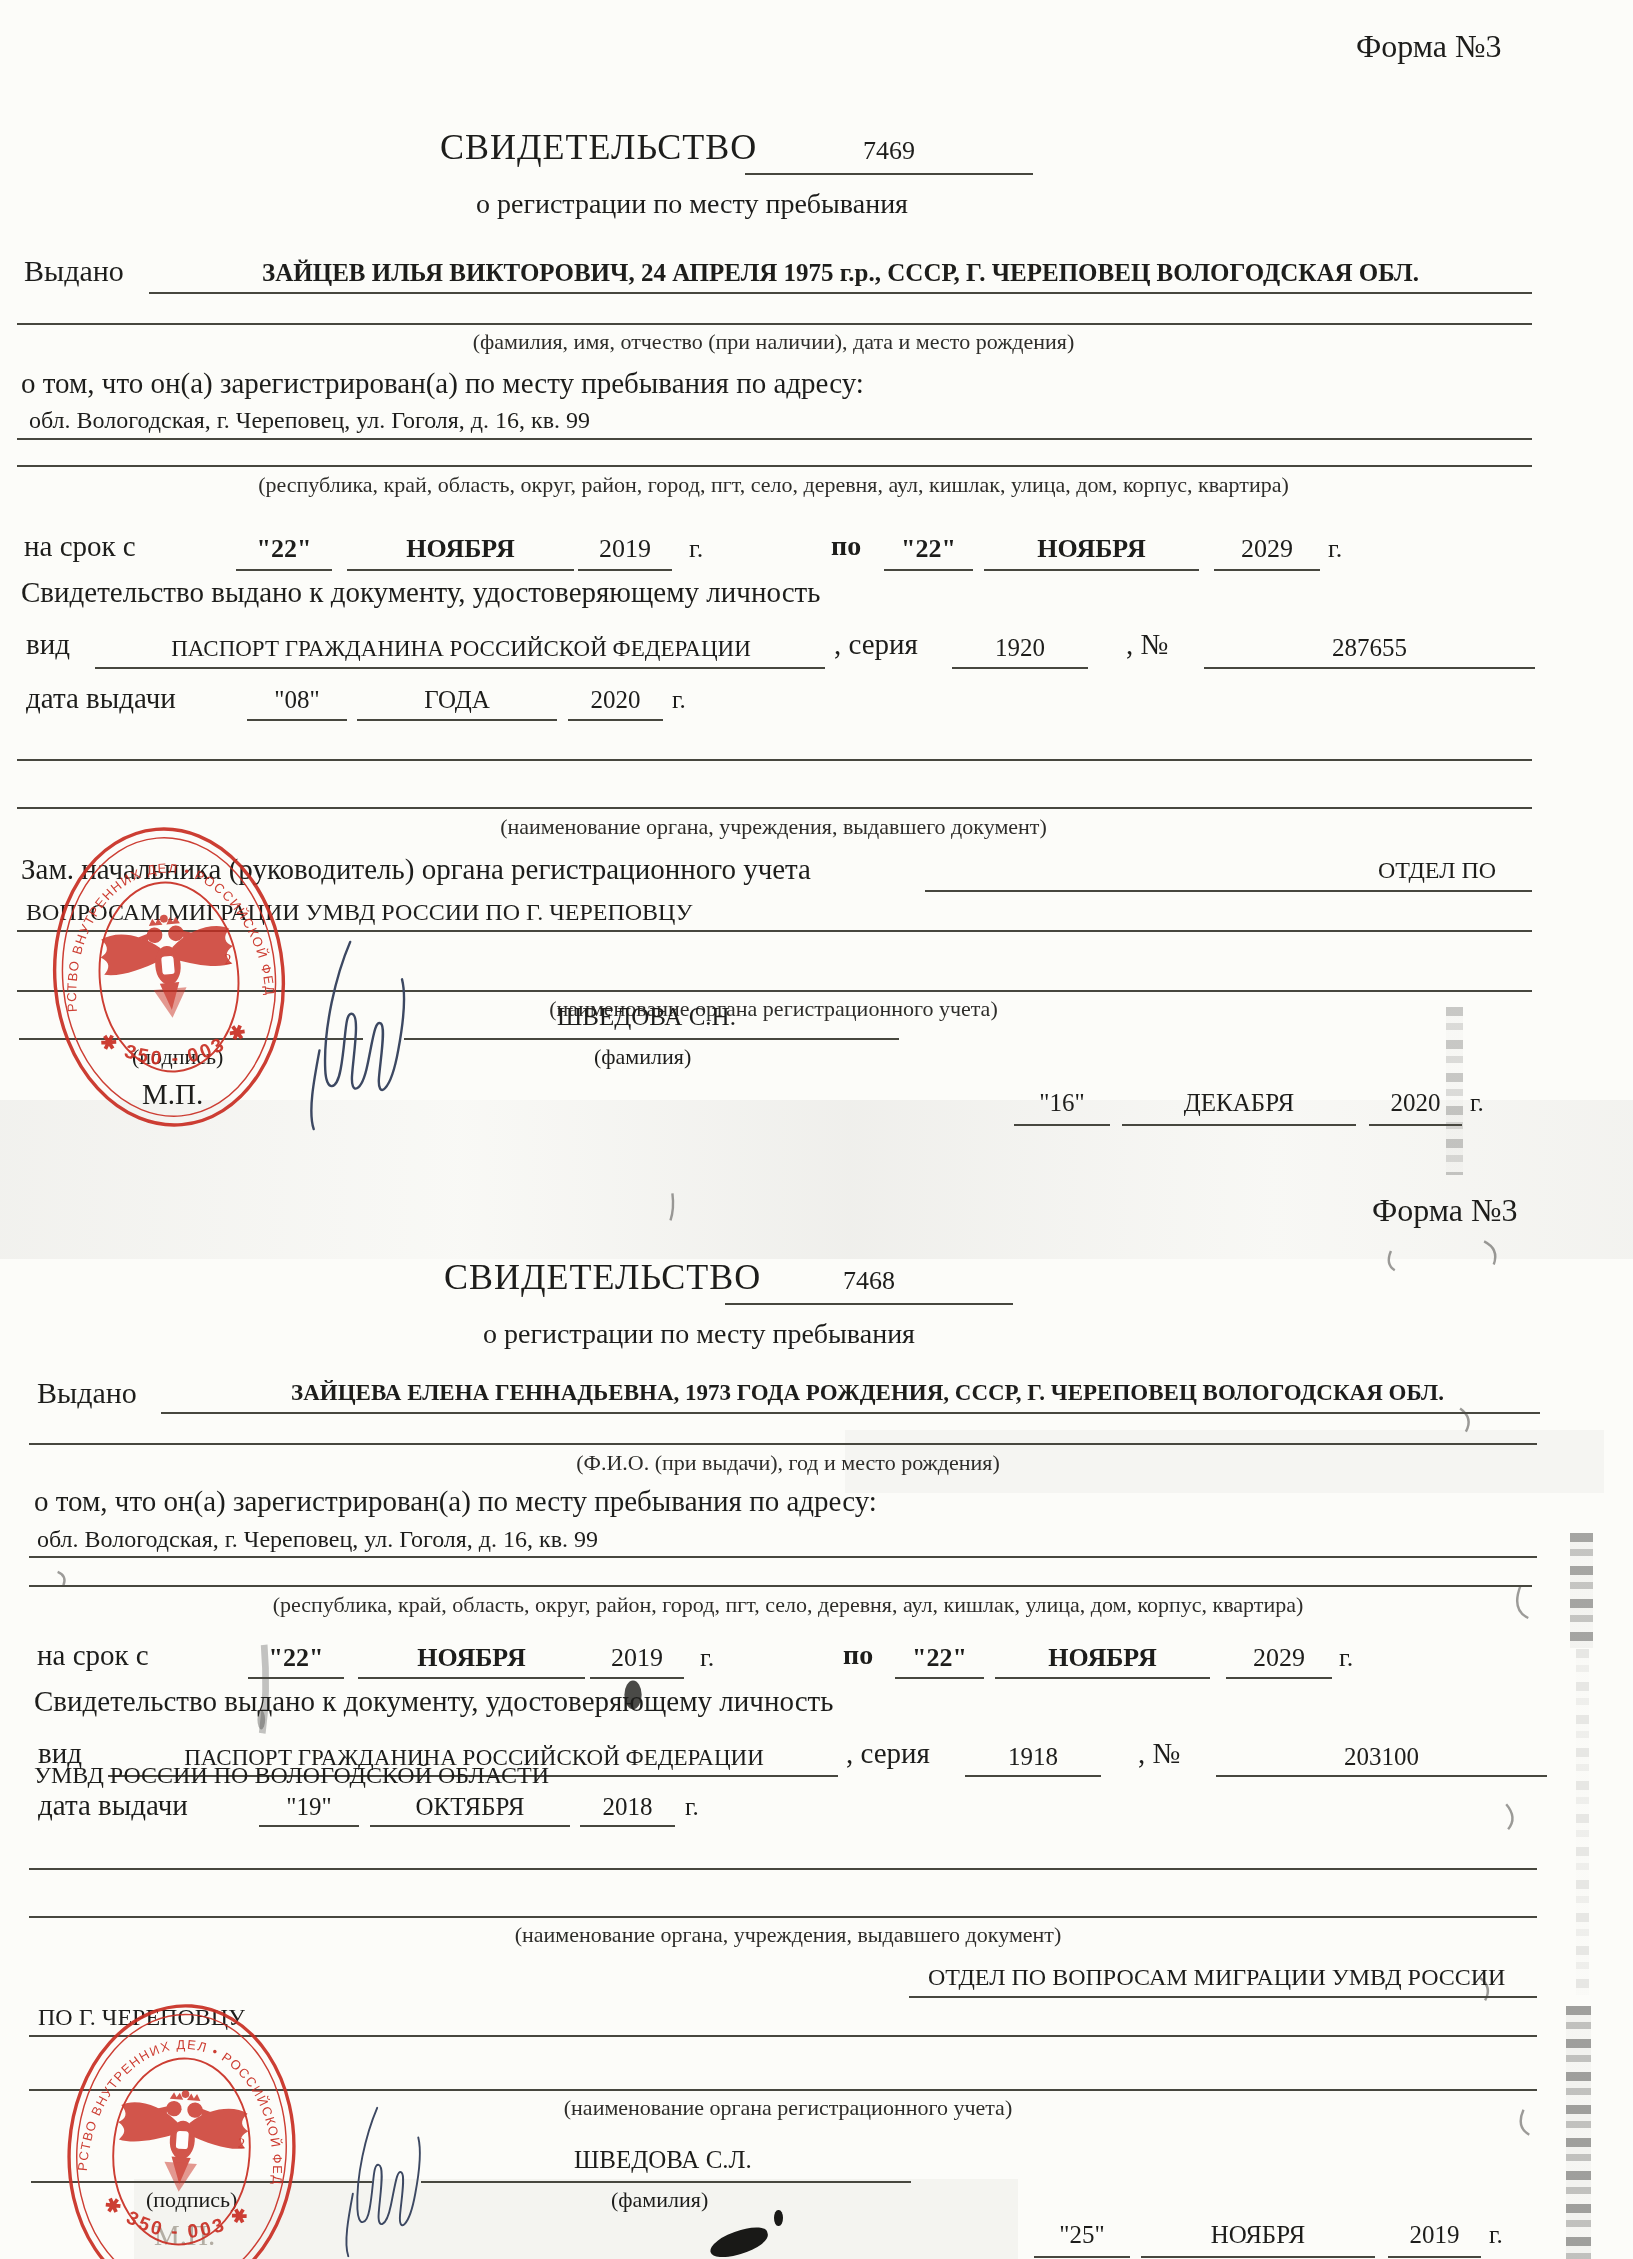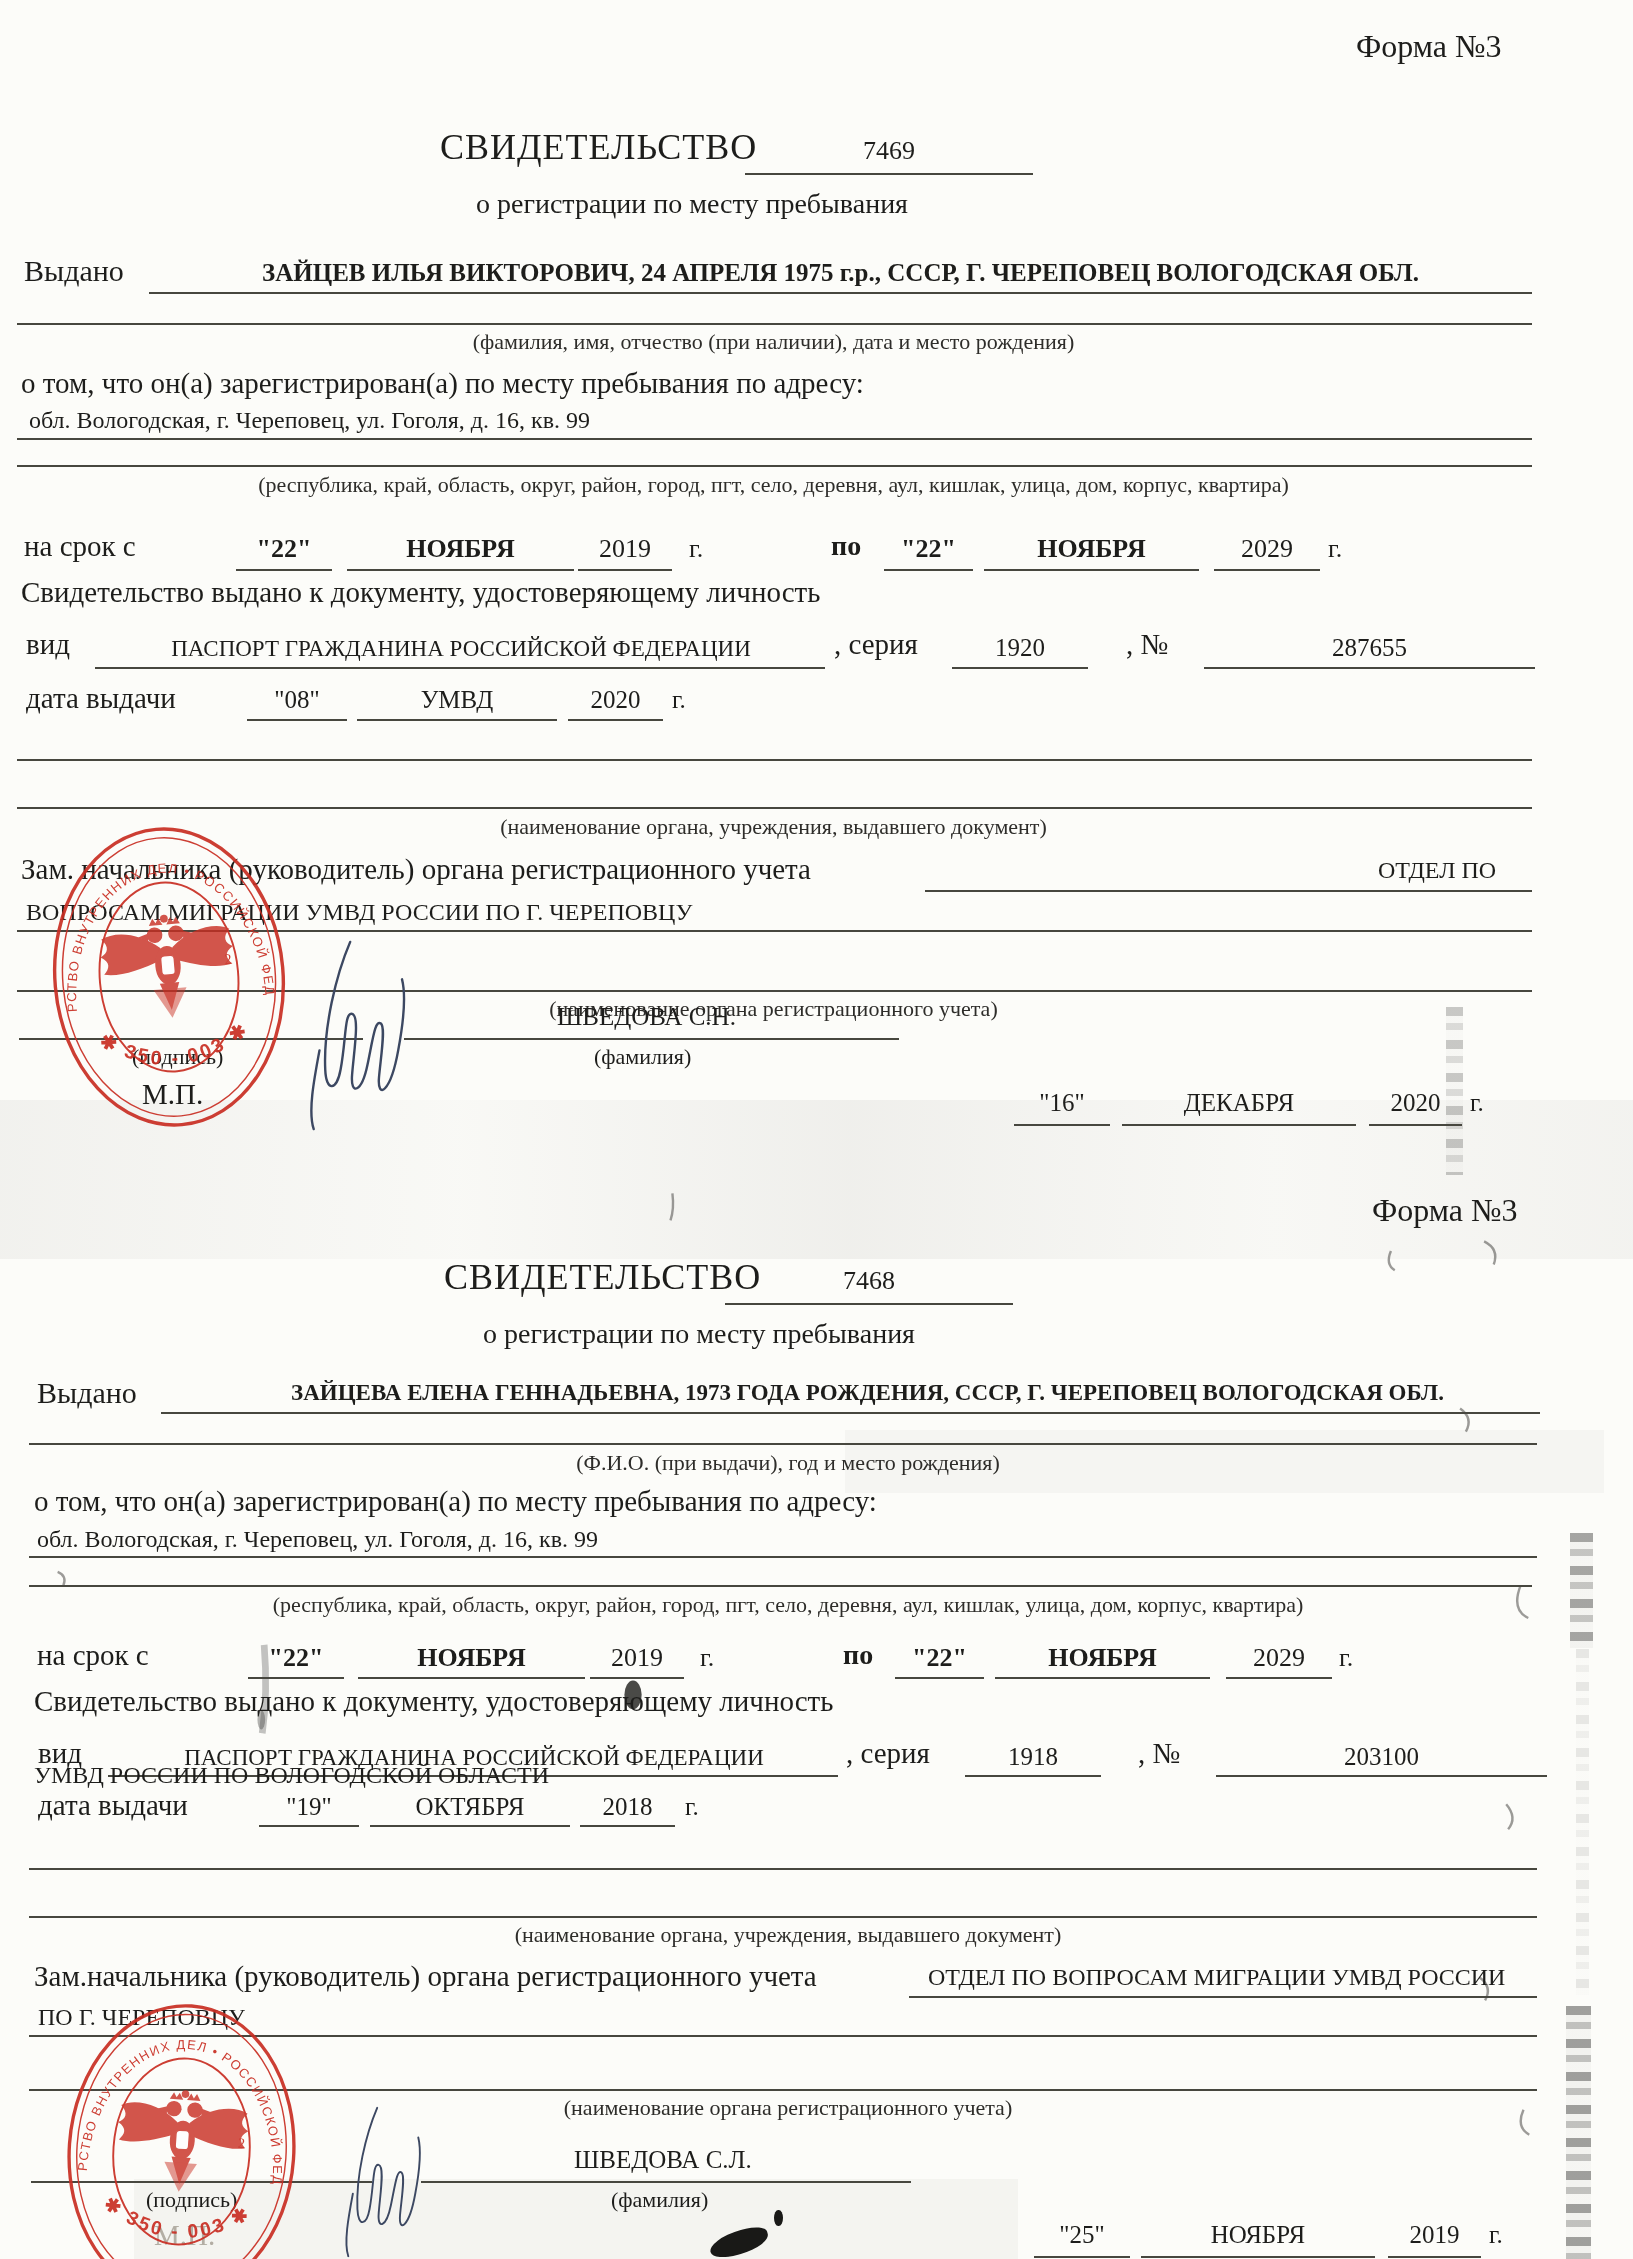--- a/index.html
+++ b/index.html
@@ -92,21 +92,21 @@
   <div class="t" style="left:834px;top:628px;font-size:29px">, серия</div>
   <div class="t c" style="left:952px;top:634px;width:136px;font-size:25px">1920</div>
   <div class="ln" style="left:952px;top:667px;width:136px"></div>
   <div class="t" style="left:1126px;top:628px;font-size:29px">, №</div>
   <div class="t c" style="left:1204px;top:634px;width:331px;font-size:25px">287655</div>
   <div class="ln" style="left:1204px;top:667px;width:331px"></div>
 
   <div class="t" style="left:26px;top:682px;font-size:29px">дата выдачи</div>
   <div class="t c" style="left:247px;top:686px;width:100px;font-size:25px">"08"</div>
   <div class="ln" style="left:247px;top:719px;width:100px"></div>
-  <div class="t c" style="left:357px;top:686px;width:200px;font-size:25px">УМВД</div>
+  <div class="t c" style="left:357px;top:686px;width:200px;font-size:25px">ГОДА</div>
   <div class="ln" style="left:357px;top:719px;width:200px"></div>
   <div class="t c" style="left:568px;top:686px;width:95px;font-size:25px">2020</div>
   <div class="ln" style="left:568px;top:719px;width:95px"></div>
   <div class="t" style="left:672px;top:686px;font-size:25px">г.</div>
 
   <div class="ln" style="left:17.3px;top:759px;width:1515px"></div>
   <div class="ln" style="left:17.3px;top:807px;width:1515px"></div>
   <div class="t c cap" style="left:0;top:815px;width:1547px;font-size:22px">(наименование органа, учреждения, выдавшего документ)</div>
 
   <div class="t" style="left:21px;top:853px;font-size:29px">Зам. начальника (руководитель) органа регистрационного учета</div>
@@ -225,21 +225,20 @@
   <div class="ln" style="left:370px;top:1825px;width:200px"></div>
   <div class="t c" style="left:580px;top:1793px;width:95px;font-size:25px">2018</div>
   <div class="ln" style="left:580px;top:1825px;width:95px"></div>
   <div class="t" style="left:685px;top:1793px;font-size:25px">г.</div>
 
   <div class="t" style="left:34px;top:1762px;font-size:24px">УМВД РОССИИ ПО ВОЛОГОДСКОЙ ОБЛАСТИ</div>
   <div class="ln" style="left:29px;top:1868px;width:1508px"></div>
   <div class="ln" style="left:29px;top:1916px;width:1508px"></div>
   <div class="t c cap" style="left:0;top:1923px;width:1576px;font-size:22px">(наименование органа, учреждения, выдавшего документ)</div>
 
-  <div class="t" style="left:34px;top:1960px;font-size:29px">Зам.начальника (руководитель) органа регистрационного учета</div>
   <div class="t" style="left:928px;top:1964px;font-size:24px">ОТДЕЛ ПО ВОПРОСАМ МИГРАЦИИ УМВД РОССИИ</div>
   <div class="ln" style="left:909px;top:1996px;width:628px"></div>
   <div class="t" style="left:38px;top:2004px;font-size:24px">ПО Г. ЧЕРЕПОВЦУ</div>
   <div class="ln" style="left:29px;top:2035px;width:1508px"></div>
   <div class="ln" style="left:29px;top:2089px;width:1508px"></div>
   <div class="t c cap" style="left:0;top:2096px;width:1576px;font-size:22px">(наименование органа регистрационного учета)</div>
 
   <div class="t" style="left:574px;top:2146px;font-size:25px">ШВЕДОВА С.Л.</div>
   <div class="ln" style="left:421px;top:2181px;width:490px"></div>
   <div class="ln" style="left:31px;top:2181px;width:341px"></div>

